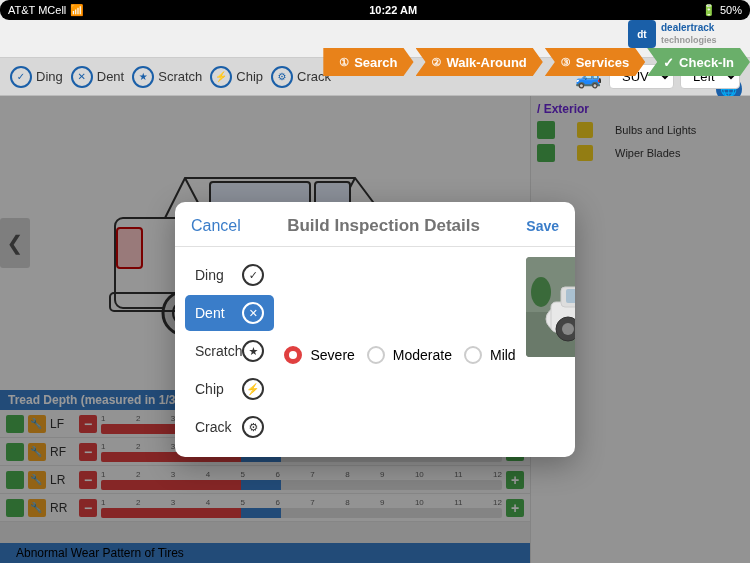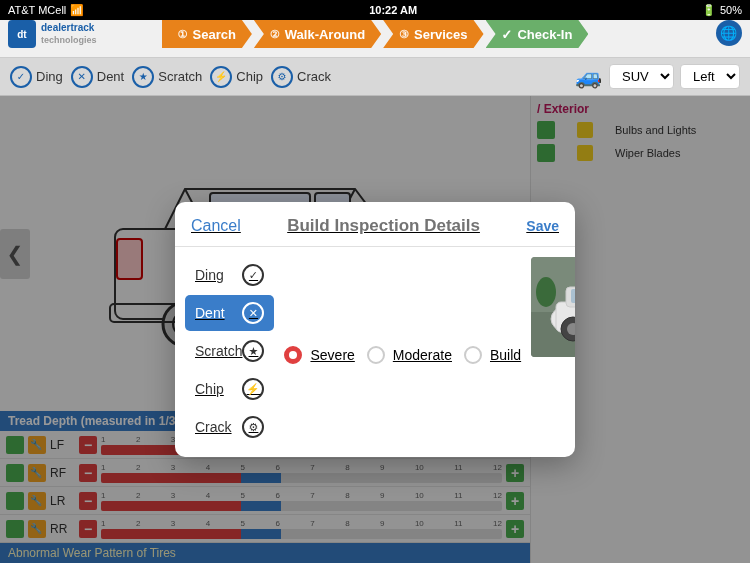--- a/index.html
+++ b/index.html
@@ -1,29 +1,29 @@
 <!DOCTYPE html>
 <html><head>
   <meta charset="utf-8">
   <style>
     * { margin: 0; padding: 0; box-sizing: border-box; }
     body { width: 750px; height: 563px; overflow: hidden; font-family: -apple-system, 'Helvetica Neue', Arial, sans-serif; background: #e8e8e8; position: relative; }
 
     
     .status-bar {
       height: 20px; background: #000; display: flex; align-items: center; justify-content: space-between;
-      padding: 0 8px; font-size: 11px; color: #fff;
+      padding: 0 8px; font-size: 11px; color: #fff; border-radius: 9px;
     }
     .status-left { display: flex; align-items: center; gap: 4px; }
     .status-center { font-weight: 600; }
     .status-right { display: flex; align-items: center; gap: 4px; }
 
     
     .nav-bar {
-      height: 38px; background: #f0f0f0; display: flex; align-items: flex-start; border-bottom: 1px solid #ccc;
+      height: 38px; background: #f0f0f0; display: flex; align-items: flex-end; border-bottom: 1px solid #ccc; flex-direction: column;
     }
     .logo-area { width: 130px; display: flex; align-items: center; padding-left: 8px; }
     .logo-icon { width: 28px; height: 28px; background: #1a5fa8; border-radius: 4px; display: flex; align-items: center; justify-content: center; color: #fff; font-size: 10px; font-weight: bold; margin-right: 5px; }
     .logo-text { font-size: 10px; color: #666; line-height: 1.2; }
     .logo-text span { color: #1a5fa8; font-weight: bold; }
 
     .nav-steps { flex: 1; display: flex; align-items: center; justify-content: center; gap: 0; }
     .nav-step {
       height: 28px; padding: 0 16px; display: flex; align-items: center; gap: 5px;
       font-size: 13px; font-weight: 600; color: #fff; position: relative; cursor: pointer;
@@ -56,31 +56,31 @@
     .nav-arrow.left { left: 0; }
     .nav-arrow.right { right: 0; }
     .tread-section { background: #3a7dc9; color: #fff; padding: 3px 8px; font-size: 12px; font-weight: 600; }
     .tread-rows { background: #f5f5f5; }
     .tread-row { display: flex; align-items: center; height: 28px; padding: 0 6px; gap: 4px; border-bottom: 1px solid #e0e0e0; }
     .tread-color-box { width: 18px; height: 18px; background: #4caf50; border-radius: 2px; }
     .tread-wrench { width: 18px; height: 18px; background: #f5a623; border-radius: 2px; display: flex; align-items: center; justify-content: center; font-size: 10px; color: #fff; }
     .tread-label { font-size: 12px; color: #333; width: 25px; }
     .tread-minus { width: 18px; height: 18px; background: #e04040; border-radius: 2px; display: flex; align-items: center; justify-content: center; color: #fff; font-size: 14px; font-weight: bold; cursor: pointer; }
     .tread-plus { width: 18px; height: 18px; background: #4caf50; border-radius: 2px; display: flex; align-items: center; justify-content: center; color: #fff; font-size: 14px; font-weight: bold; cursor: pointer; }
-    .abnormal-label { background: #3a7dc9; color: #fef9c3; padding: 3px 8px; font-size: 12px; }
+    .abnormal-label { background: #3a7dc9; color: #000000; padding: 3px 16px; font-size: 12px; margin-top: 21px; }
 
     
     .right-panel { width: 220px; background: #f5f5f5; border-left: 1px solid #ddd; padding: 6px; font-size: 12px; }
-    .right-section-title { color: #be185d; font-size: 12px; font-weight: 600; margin-bottom: 5px; }
+    .right-section-title { color: #6d28d9; font-size: 12px; font-weight: 600; margin-bottom: 5px; }
     .right-item { display: flex; align-items: center; gap: 22px; margin-bottom: 5px; }
     .right-color-box { width: 18px; height: 18px; border-radius: 2px; }
     .right-color-green { background: #4caf50; }
 
     
-    .modal-overlay { position: absolute; top: 0; left: 0; right: 0; bottom: 0; background: rgba(0,0,0,0.4); z-index: 100; display: flex; align-items: center; justify-content: center; text-decoration: underline; }
+    .modal-overlay { position: absolute; top: 0; left: 0; right: 0; bottom: 0; background: rgba(0,0,0,0.4); z-index: 100; display: flex; align-items: center; justify-content: center; }
     .modal { background: #fff; border-radius: 10px; width: 400px; padding: 0; overflow: hidden; box-shadow: 0 8px 30px rgba(0,0,0,0.3); }
     .modal-header { display: flex; align-items: center; justify-content: space-between; padding: 14px 16px 10px; border-bottom: 1px solid #e0e0e0; }
     .modal-cancel { color: #3a7dc9; font-size: 16px; cursor: pointer; }
     .modal-title { font-size: 17px; font-weight: 600; color: #737373; }
     .modal-save { color: #3a7dc9; font-size: 14px; font-weight: 600; cursor: pointer; }
 
     .modal-body { display: flex; padding: 10px; gap: 10px; }
 
     
     .damage-list { width: 120px; }
@@ -411,21 +411,21 @@
               <div class="severity-radio-inner"></div>
             </div>
             <span>Severe</span>
           </div>
           <div class="severity-option">
             <div class="severity-radio moderate"></div>
             <span>Moderate</span>
           </div>
           <div class="severity-option">
             <div class="severity-radio mild"></div>
-            <span>Build</span>
+            <span>Mild</span>
           </div>
         </div>
 
         <div class="modal-image-area">
           <div style="position:relative; display:inline-block;">
             
             <svg width="130" height="100" style="border-radius:4px;background:#888;">
 
               <rect width="130" height="100" fill="#7a8a7a"></rect>
               <rect y="55" width="130" height="45" fill="#6a7a6a"></rect>

